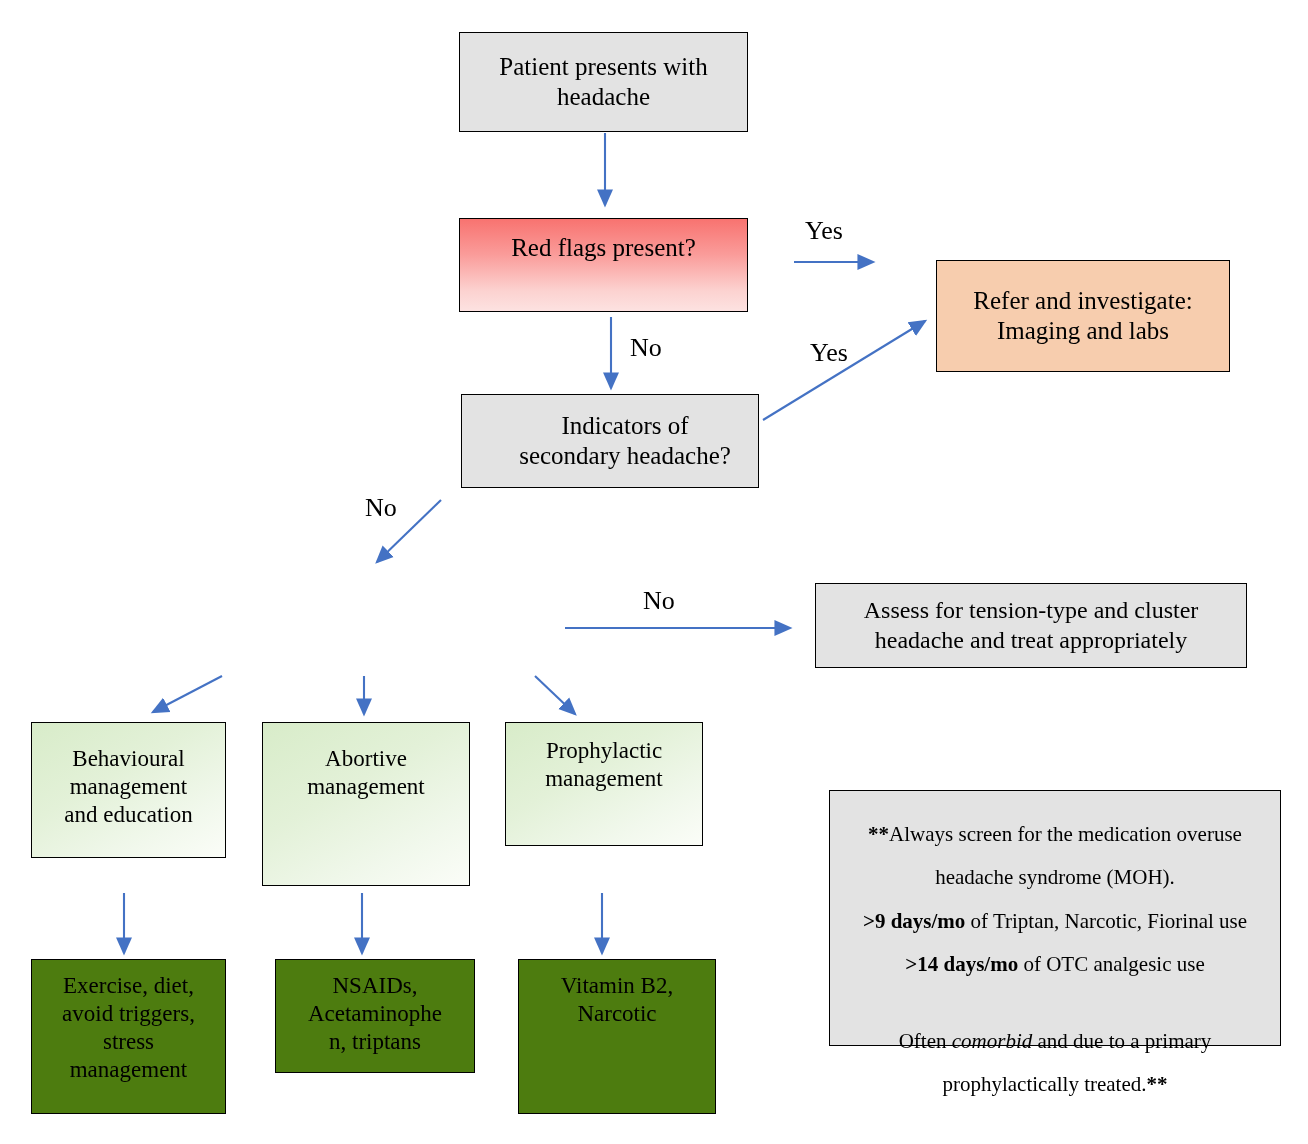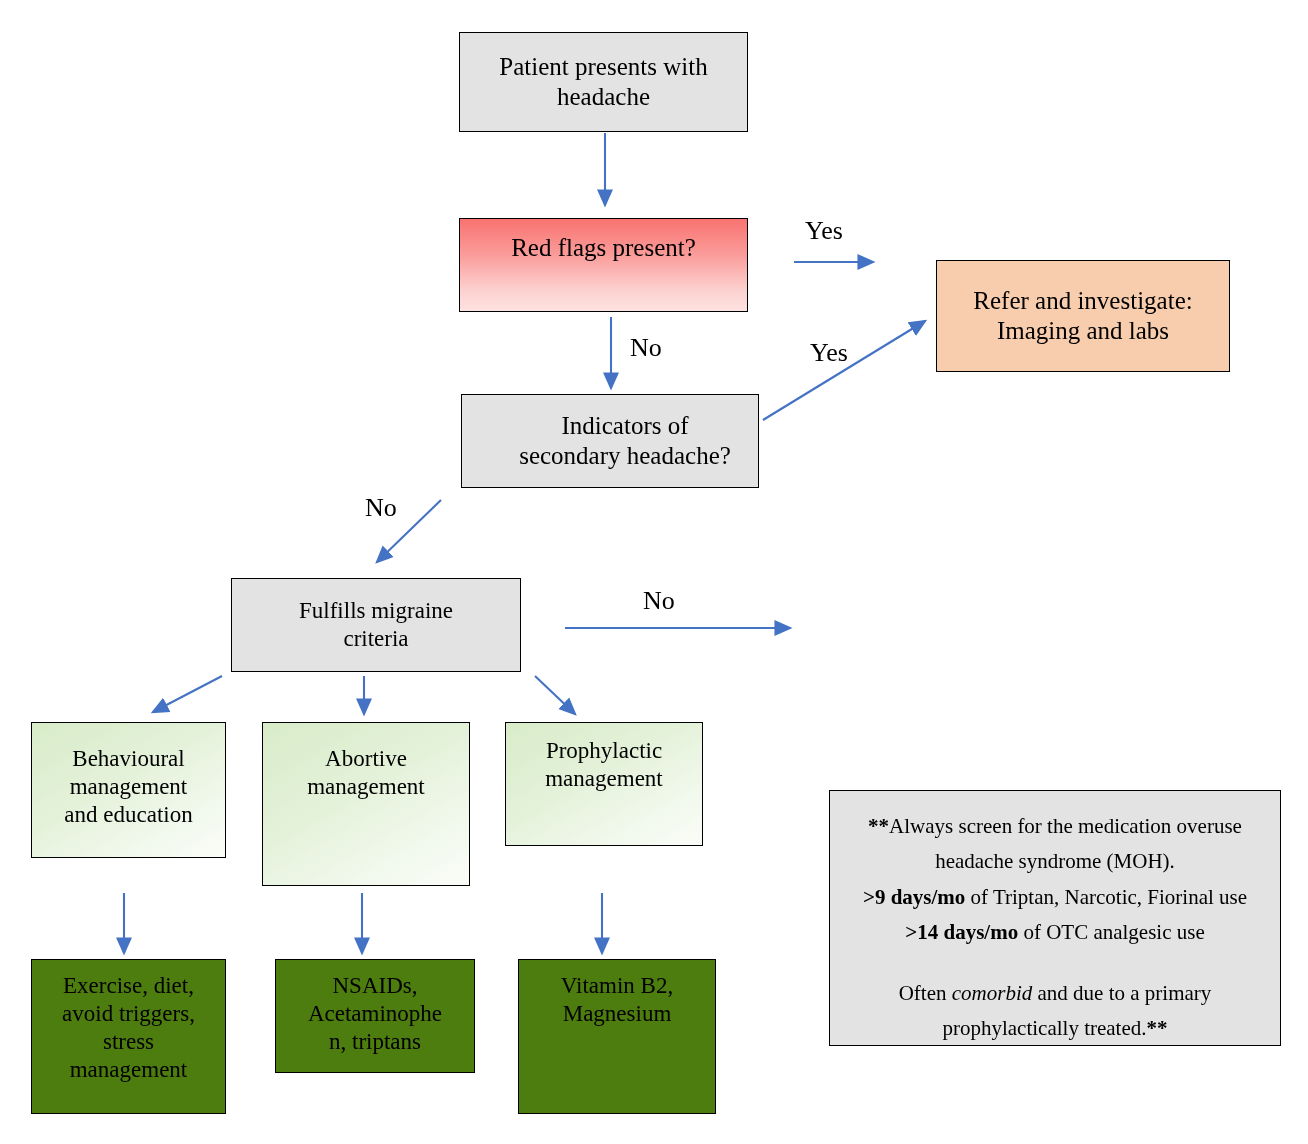--- a/index.html
+++ b/index.html
@@ -64,21 +64,21 @@
 
   .note {
     position: absolute;
     box-sizing: border-box;
     border: 1.6px solid #000000;
     background: #e3e3e3;
     text-align: center;
     line-height: 1.3;
     padding: 14px 16px 0 16px;
   }
-  .note p { margin: 8px; }
+  .note p { margin: 16px; }
   .note .gap { height: 18px; }
   b { font-weight: bold; }
   i { font-style: italic; }
 </style>
 </head>
 <body>
 
 <div id="canvas">
 
   <svg class="arrows" viewBox="0 0 1308 1144">
@@ -125,25 +125,25 @@
   <div class="node fill-peach v-center" style="left:936px; top:220px; width:294px; height:112px; font-size:25px;margin-top:40px;">
     <span class="txt">Refer and investigate:
 Imaging and labs</span>
   </div>
 
   <div class="node fill-grey v-center" style="left:461px; top:394px; width:298px; height:94px; font-size:25px;padding-left:30px;">
     <span class="txt">Indicators of
 secondary headache?</span>
   </div>
 
-  <div class="node fill-grey v-center" style="left:231px; top:578px; width:290px; height:94px; font-size:23px;">
-    <span class="txt">Fulfills migraine
-criteria</span>
+
+  <div class="node fill-grey v-center" style="left:815px; top:583px; width:432px; height:85px; font-size:24px;">
+    <span class="txt">Assess for tension-type and cluster
+headache and treat appropriately</span>
   </div>
-
 
   <div class="node fill-green v-top" style="left:31px; top:722px; width:195px; height:136px; font-size:23px; padding-top:22px;">
     <span class="txt">Behavioural
 management
 and education</span>
   </div>
 
   <div class="node fill-green v-top" style="left:262px; top:722px; width:208px; height:164px; font-size:23px; padding-top:22px;">
     <span class="txt">Abortive
 management</span>
@@ -162,21 +162,21 @@
   </div>
 
   <div class="node fill-yellow v-top" style="left:275px; top:959px; width:200px; height:114px; font-size:23px; padding-top:12px;">
     <span class="txt">NSAIDs,
 Acetaminophe
 n, triptans</span>
   </div>
 
   <div class="node fill-yellow v-top" style="left:518px; top:959px; width:198px; height:155px; font-size:23px; padding-top:12px;">
     <span class="txt">Vitamin B2,
-Magnesium</span>
+Narcotic</span>
   </div>
 
   <div class="label" style="left:805px; top:218px; font-size:26px;">Yes</div>
 
   <div class="label" style="left:630px; top:335px; font-size:26px;">No</div>
 
   <div class="label" style="left:810px; top:340px; font-size:26px;">Yes</div>
 
   <div class="label" style="left:365px; top:495px; font-size:26px;">No</div>
 

